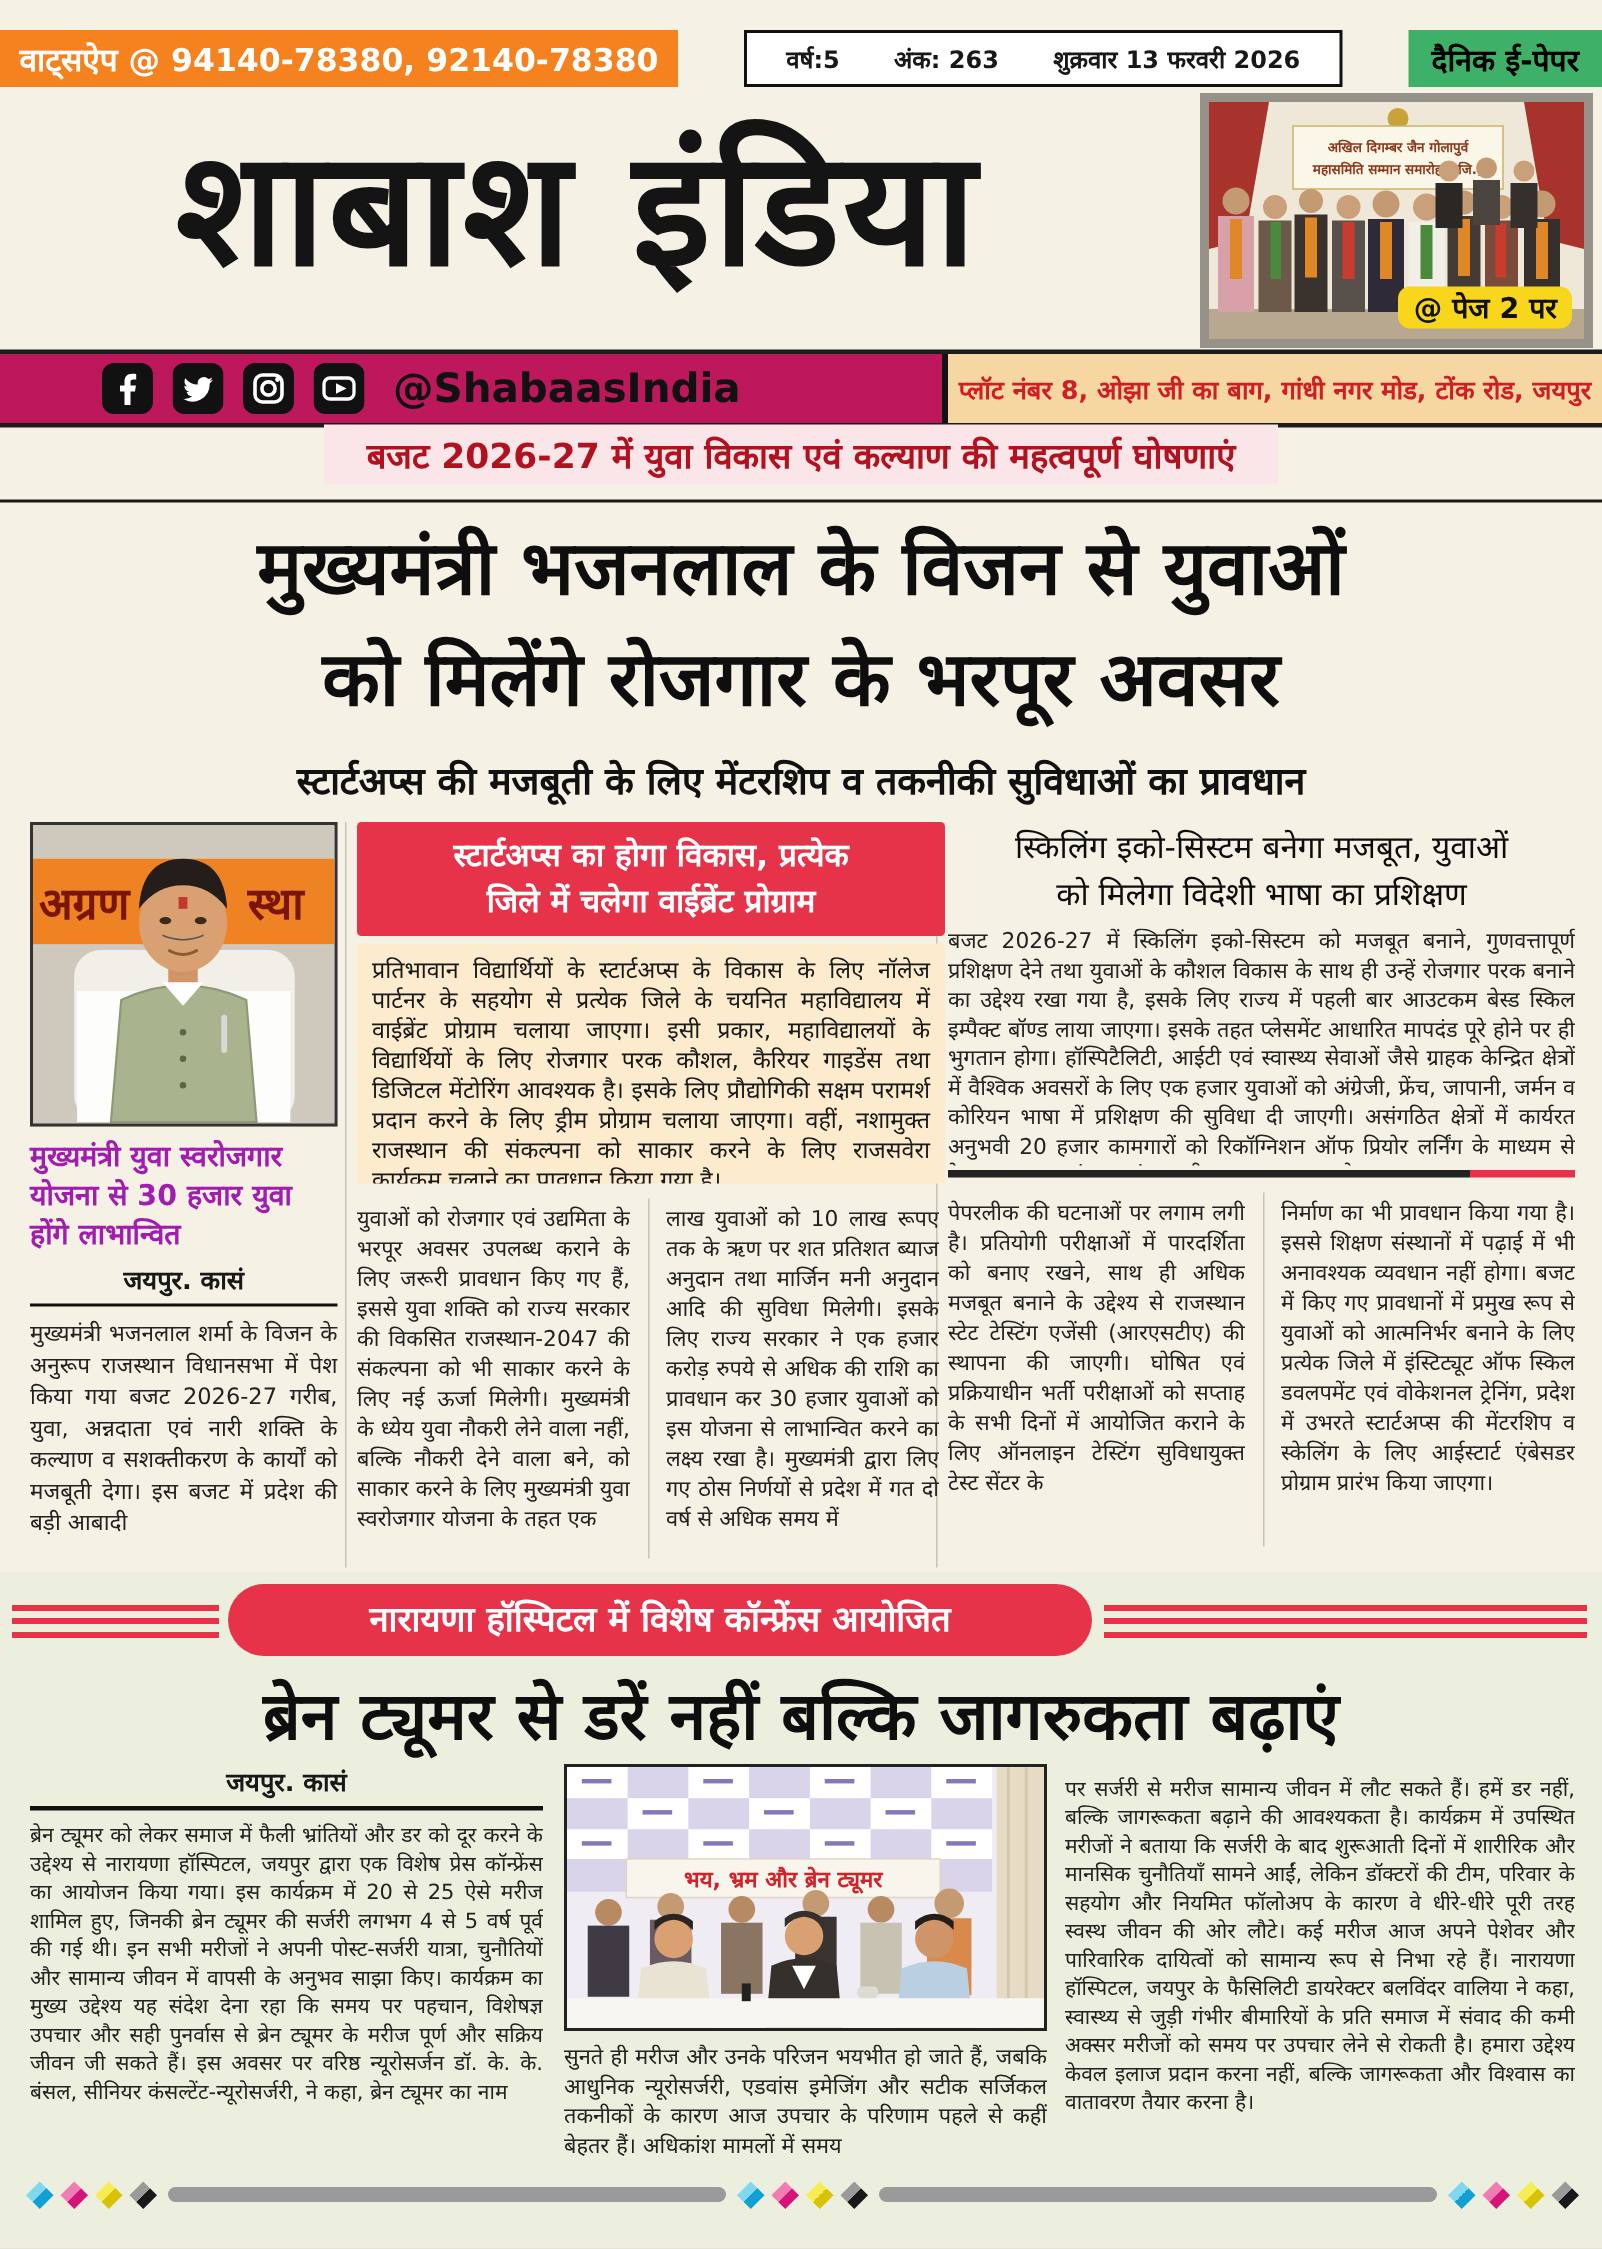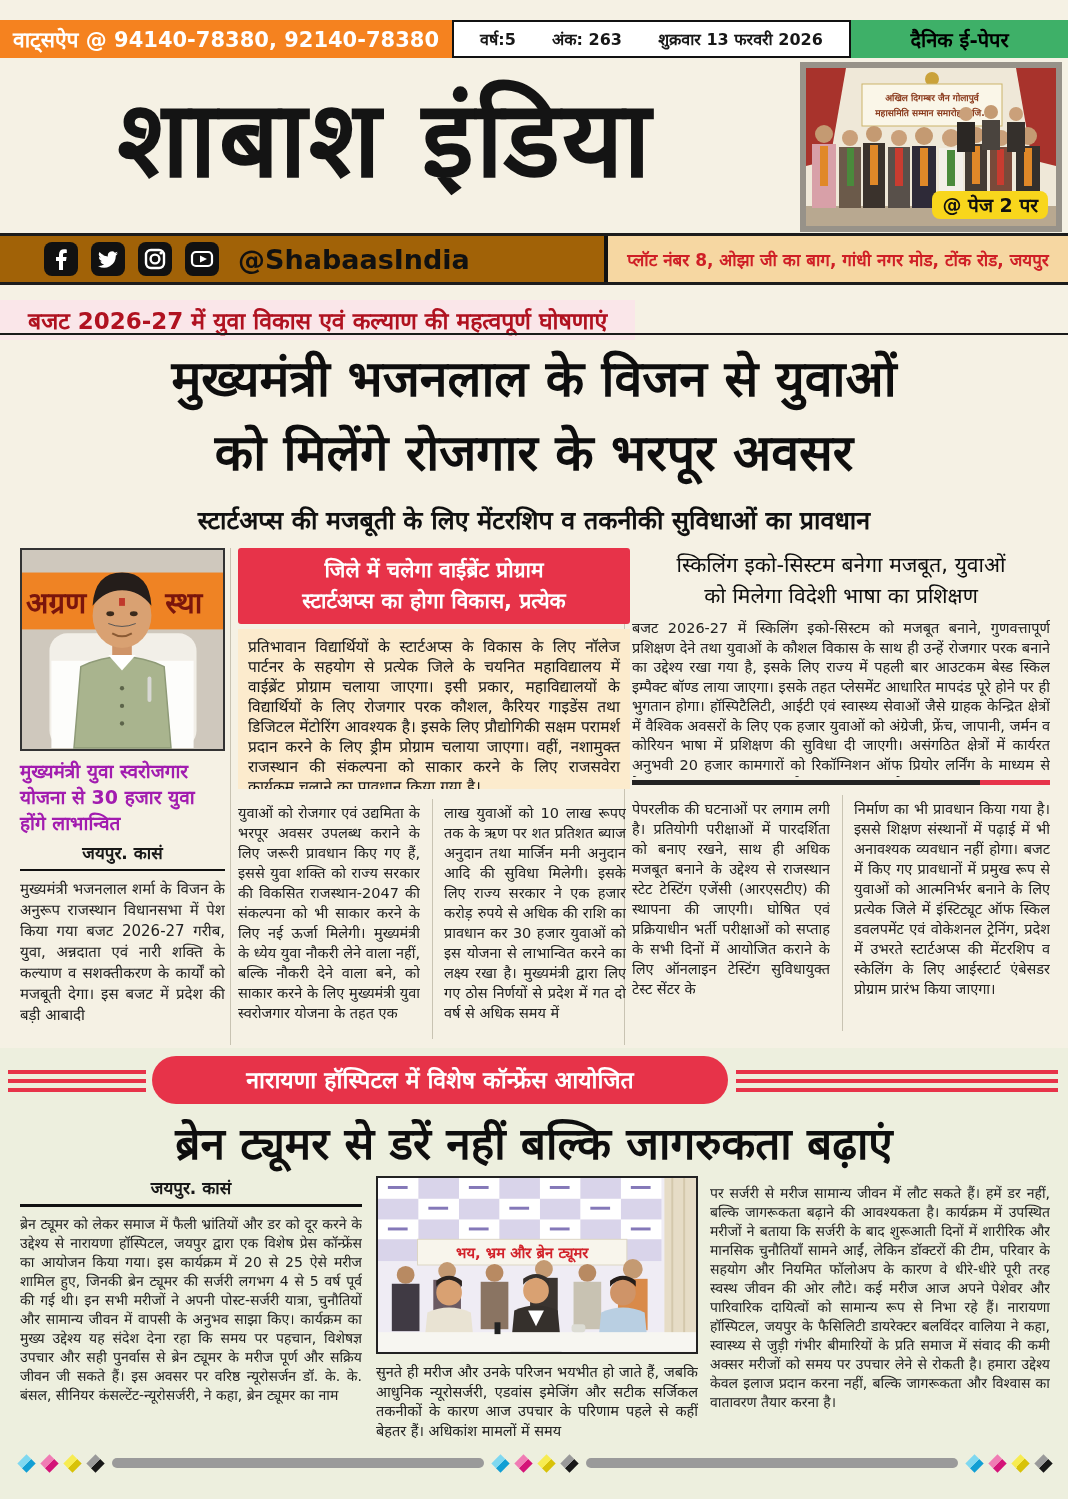--- a/index.html
+++ b/index.html
@@ -1,44 +1,44 @@
 <!DOCTYPE html>
 <html lang="hi"><head>
 <meta charset="utf-8">
 <style>
   html,body{margin:0;padding:0;background:#d9d5c8;}
   .page{position:relative;width:1068px;height:1499px;background:#f5f1e4;overflow:hidden;
         font-family:"DejaVu Sans","Liberation Sans",sans-serif;color:#181818;}
   
-  .topbar{position:absolute;top:20px;left:0;width:100%;height:38px;display:flex;}
+  .topbar{position:absolute;top:20px;left:0;width:100%;height:38px;display:flex;gap:44px;}
   .tb-orange{width:452px;background:#f5821f;color:#fff;font-weight:700;font-size:21px;
              display:flex;align-items:center;justify-content:center;}
   .tb-mid{width:399px;background:#fff;border:2px solid #111;box-sizing:border-box;
           display:flex;align-items:center;justify-content:space-around;font-weight:700;font-size:16px;padding:0 8px;}
   .tb-green{flex:1;background:#3eb068;color:#000000;font-weight:700;font-size:20px;
             display:flex;align-items:center;justify-content:center;}
   
   .mast-title{position:absolute;top:52px;left:15px;width:740px;height:175px;line-height:175px;
               text-align:center;font-size:106px;font-weight:700;letter-spacing:2px;color:#141414;white-space:nowrap;}
   .event-photo{position:absolute;top:62px;left:800px;width:262px;height:170px;
                border:6px solid #979289;box-sizing:border-box;background:#4d7c0f;}
   .event-photo svg{display:block;width:100%;height:100%;}
   .page-badge{position:absolute;right:8px;bottom:7px;background:#f8d61c;border-radius:8px;
               padding:1px 10px;font-weight:700;font-size:19px;color:#111;}
   
   .social{position:absolute;top:233px;left:0;width:100%;height:52px;box-sizing:border-box;
           border-top:3px solid #1c1c1c;border-bottom:3px solid #1c1c1c;display:flex;}
-  .sb-left{width:560px;background:#a16207;display:flex;align-items:center;padding-left:44px;gap:13px;}
+  .sb-left{width:560px;background:#be185d;display:flex;align-items:center;padding-left:68px;gap:13px;}
   .s-ico{width:34px;height:34px;flex:0 0 auto;}
   .handle{font-weight:700;font-size:27px;margin-left:6px;color:#111;}
   .sb-div{width:4px;background:#111;}
   .sb-right{flex:1;background:#f6d7a2;color:#cf1f26;font-weight:700;font-size:17px;
             display:flex;align-items:center;justify-content:center;}
   
-  .kicker{position:absolute;top:300px;left:0;width:100%;}
+  .kicker{position:absolute;top:283px;left:0;width:100%;text-align:center;}
   .kicker span{display:inline-block;background:#fae6e9;color:#b01220;font-weight:700;
                font-size:23px;padding:4px 28px;}
   .top-rule{position:absolute;top:333px;left:0;width:100%;height:2px;background:#1a1a1a;}
   .headline{position:absolute;top:342px;left:20px;width:1028px;text-align:center;font-weight:700;color:#0e0e0e;}
   .headline div{font-size:50px;line-height:74px;white-space:nowrap;}
   .subhead{position:absolute;top:502px;left:20px;width:1028px;text-align:center;
            font-weight:700;font-size:25px;color:#111;}
   
   .story{position:absolute;top:548px;left:20px;width:1030px;height:497px;}
   .vr{position:absolute;width:1px;background:#c8c3b2;top:0;bottom:0;}
@@ -255,22 +255,22 @@
         </svg>
       </div>
       <div class="l-caption">मुख्यमंत्री युवा स्वरोजगार योजना से 30 हजार युवा होंगे लाभान्वित</div>
       <div class="dateline">जयपुर. कासं</div>
       <div class="l-rule"></div>
       <div class="l-body">मुख्यमंत्री भजनलाल शर्मा के विजन के अनुरूप राजस्थान विधानसभा में पेश किया गया बजट 2026-27 गरीब, युवा, अन्नदाता एवं नारी शक्ति के कल्याण व सशक्तीकरण के कार्यों को मजबूती देगा। इस बजट में प्रदेश की बड़ी आबादी</div>
     </div>
 
     <div class="midcol">
       <div class="mid-head">
+        <div>स्टार्टअप्स का होगा विकास, प्रत्येक</div>
         <div>जिले में चलेगा वाईब्रेंट प्रोग्राम</div>
-        <div>स्टार्टअप्स का होगा विकास, प्रत्येक</div>
       </div>
       <div class="mid-intro">प्रतिभावान विद्यार्थियों के स्टार्टअप्स के विकास के लिए नॉलेज पार्टनर के सहयोग से प्रत्येक जिले के चयनित महाविद्यालय में वाईब्रेंट प्रोग्राम चलाया जाएगा। इसी प्रकार, महाविद्यालयों के विद्यार्थियों के लिए रोजगार परक कौशल, कैरियर गाइडेंस तथा डिजिटल मेंटोरिंग आवश्यक है। इसके लिए प्रौद्योगिकी सक्षम परामर्श प्रदान करने के लिए ड्रीम प्रोग्राम चलाया जाएगा। वहीं, नशामुक्त राजस्थान की संकल्पना को साकार करने के लिए राजसवेरा कार्यक्रम चलाने का प्रावधान किया गया है।</div>
       <div class="subcols">
         <div class="sc" style="left:0;width:182px">युवाओं को रोजगार एवं उद्यमिता के भरपूर अवसर उपलब्ध कराने के लिए जरूरी प्रावधान किए गए हैं, इससे युवा शक्ति को राज्य सरकार की विकसित राजस्थान-2047 की संकल्पना को भी साकार करने के लिए नई ऊर्जा मिलेगी। मुख्यमंत्री के ध्येय युवा नौकरी लेने वाला नहीं, बल्कि नौकरी देने वाला बने, को साकार करने के लिए मुख्यमंत्री युवा स्वरोजगार योजना के तहत एक</div>
         <div class="vr" style="left:194px"></div>
         <div class="sc" style="left:206px;width:182px">लाख युवाओं को 10 लाख रूपए तक के ऋण पर शत प्रतिशत ब्याज अनुदान तथा मार्जिन मनी अनुदान आदि की सुविधा मिलेगी। इसके लिए राज्य सरकार ने एक हजार करोड़ रुपये से अधिक की राशि का प्रावधान कर 30 हजार युवाओं को इस योजना से लाभान्वित करने का लक्ष्य रखा है। मुख्यमंत्री द्वारा लिए गए ठोस निर्णयों से प्रदेश में गत दो वर्ष से अधिक समय में</div>
       </div>
     </div>
 
     <div class="rightcol">

